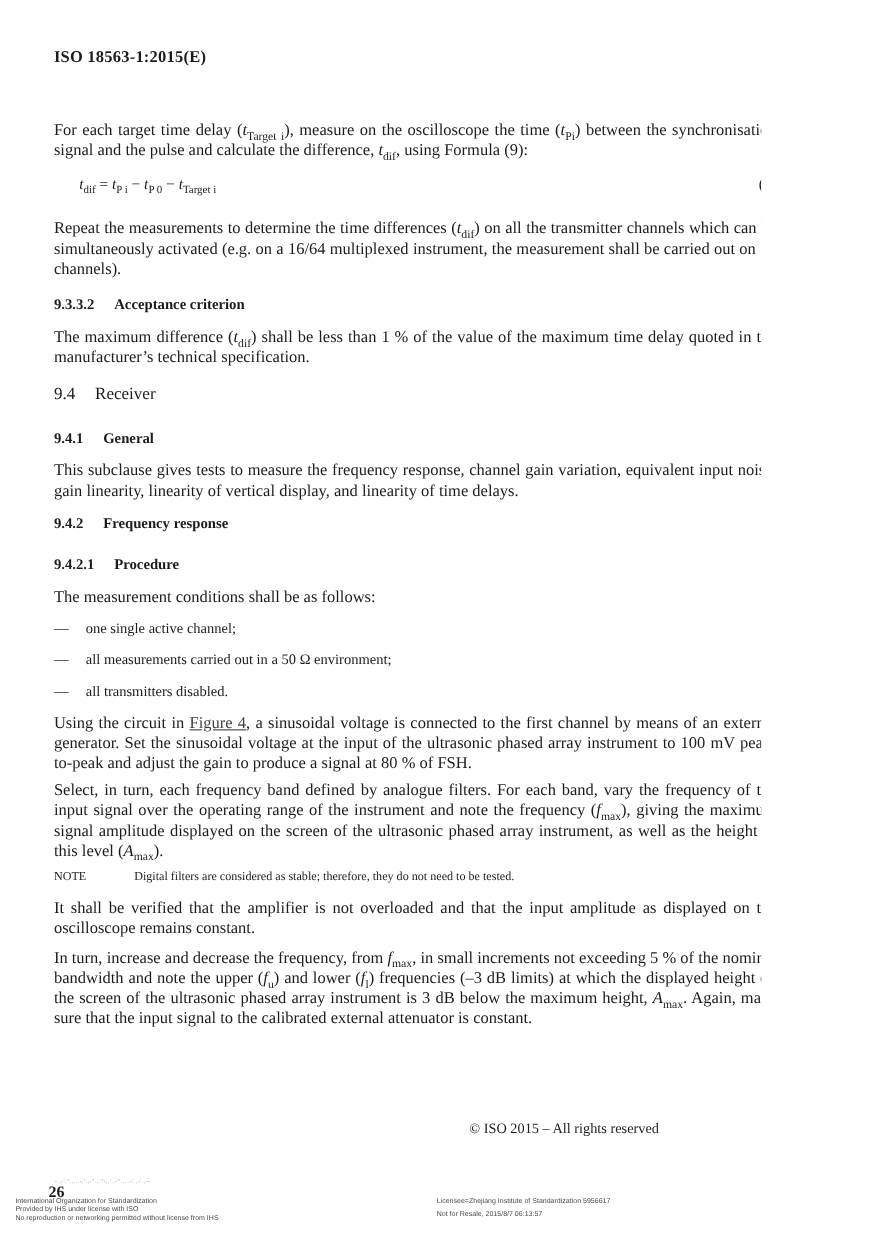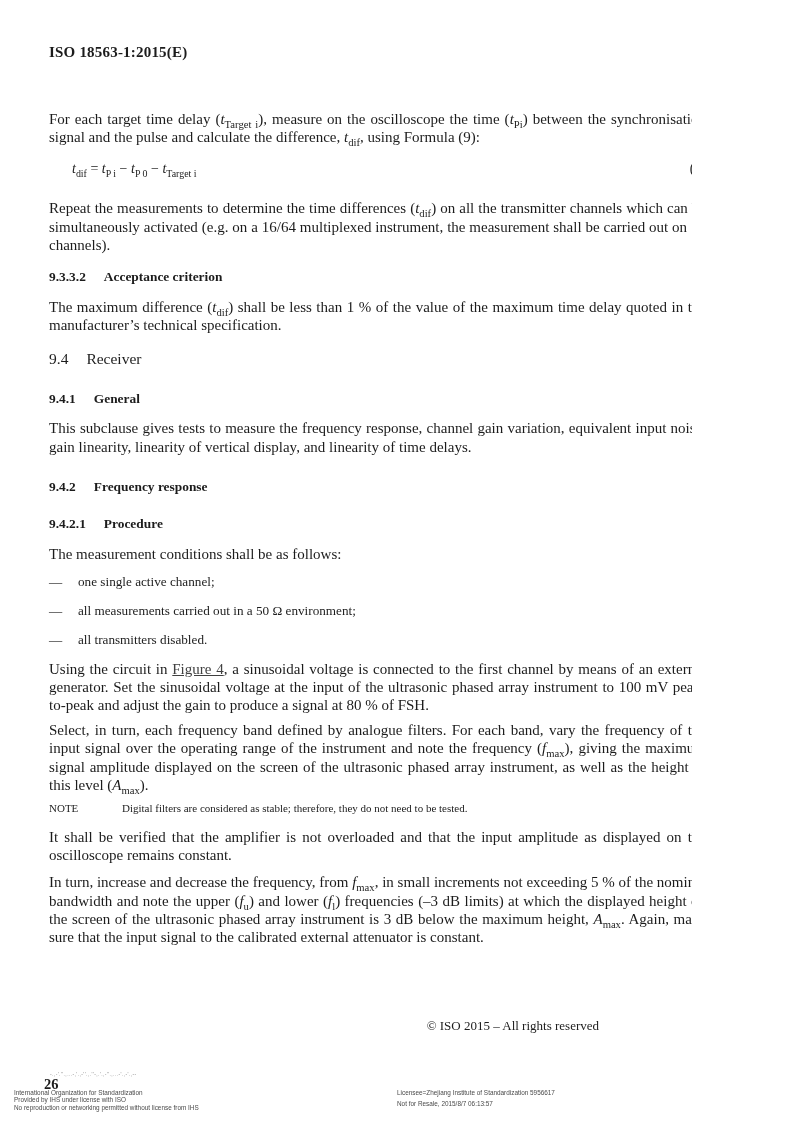--- a/index.html
+++ b/index.html
@@ -34,21 +34,21 @@
   }
   sub{font-size:71%;line-height:0;letter-spacing:0;}
   i{font-style:italic;}
   .doclink{color:#404040;text-decoration:underline;cursor:pointer;}
   .bullet{display:flex;font-size:13.2px;line-height:18.2px;}
   .bullet .dash{flex:0 0 29px;}
   .note{margin:0;font-size:11px;line-height:15px;}
   .note-label{display:inline-block;width:73px;}
   .mt7{margin-top:7px}.mt9{margin-top:9px}.mt10{margin-top:10px}
   .mt11{margin-top:11px}.mt12{margin-top:12px}.mt14{margin-top:14px}
-  .mt15{margin-top:15px}.mt17{margin-top:22px}.mt19{margin-top:19px}
+  .mt15{margin-top:15px}.mt17{margin-top:11px}.mt19{margin-top:19px}
   .mt21{margin-top:21px}.mt48{margin-top:48px}
   
   .f-artifact{
     position:absolute;left:50px;top:1071px;width:110px;
     font-family:"Liberation Sans",sans-serif;
     font-size:5px;color:#8a8a8a;letter-spacing:.4px;white-space:nowrap;overflow:hidden;
   }
   .f-pagenum{
     position:absolute;left:44px;top:1076px;
     font-size:14.5px;font-weight:bold;z-index:2;

